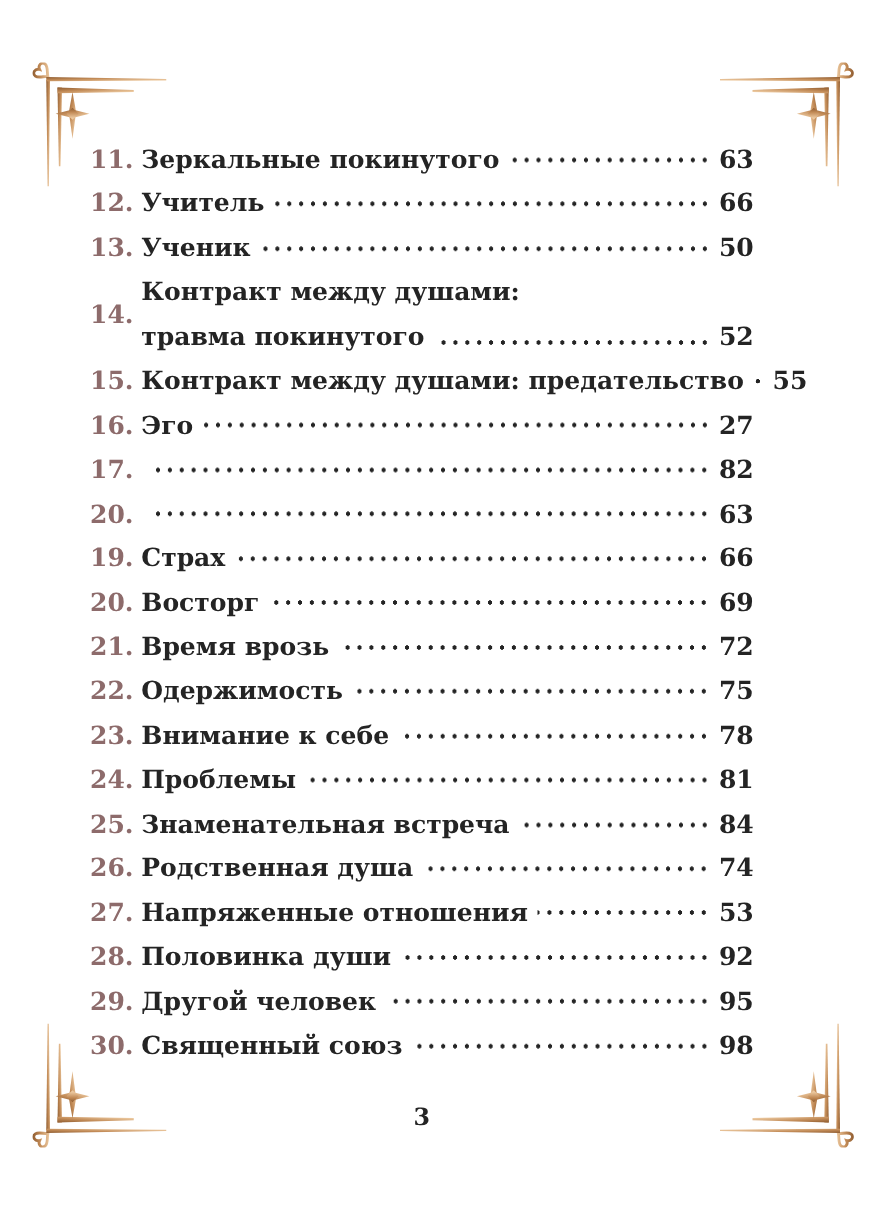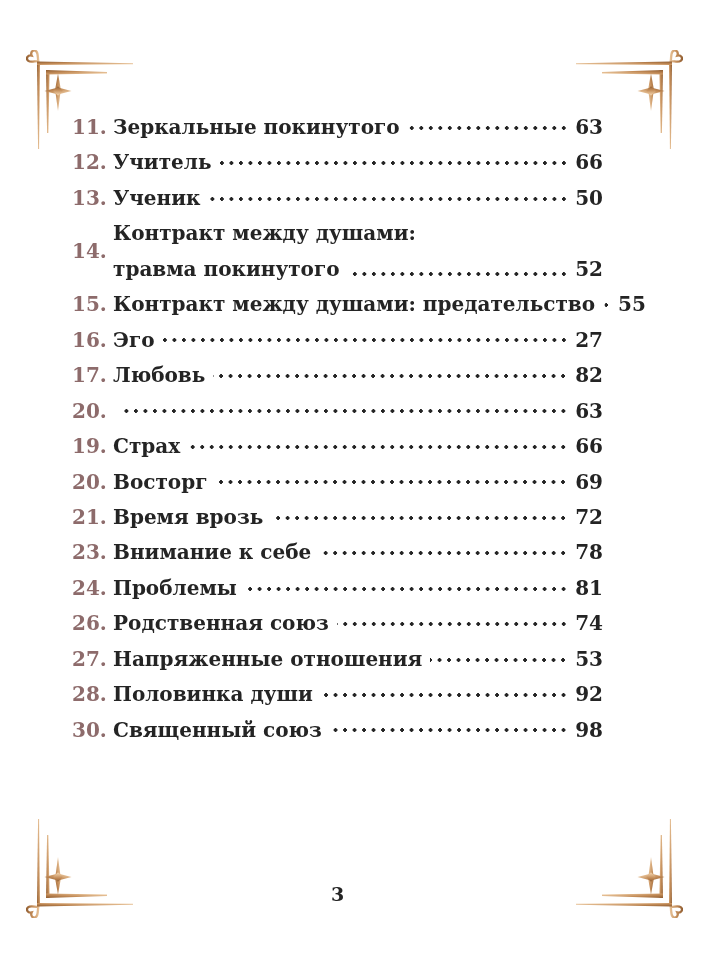--- a/index.html
+++ b/index.html
@@ -138,21 +138,20 @@
         <span class="pg">55</span>
       </div>
       <div class="row">
         <span class="num">16.</span>
         <span class="title">Эго</span>
         <span class="leader"></span>
         <span class="pg">27</span>
       </div>
       <div class="row">
         <span class="num">17.</span>
-        <span class="title">Любовь</span>
         <span class="leader"></span>
         <span class="pg">82</span>
       </div>
       <div class="row">
         <span class="num">20.</span>
         <span class="leader"></span>
         <span class="pg">63</span>
       </div>
       <div class="row">
         <span class="num">19.</span>
@@ -166,50 +165,68 @@
         <span class="leader"></span>
         <span class="pg">69</span>
       </div>
       <div class="row">
         <span class="num">21.</span>
         <span class="title">Время врозь</span>
         <span class="leader"></span>
         <span class="pg">72</span>
       </div>
       <div class="row">
+        <span class="num">22.</span>
+        <span class="title">Одержимость</span>
+        <span class="leader"></span>
+        <span class="pg">75</span>
+      </div>
+      <div class="row">
         <span class="num">23.</span>
         <span class="title">Внимание к себе</span>
         <span class="leader"></span>
         <span class="pg">78</span>
       </div>
       <div class="row">
         <span class="num">24.</span>
         <span class="title">Проблемы</span>
         <span class="leader"></span>
         <span class="pg">81</span>
       </div>
       <div class="row">
+        <span class="num">25.</span>
+        <span class="title">Знаменательная встреча</span>
+        <span class="leader"></span>
+        <span class="pg">84</span>
+      </div>
+      <div class="row">
         <span class="num">26.</span>
-        <span class="title">Родственная союз</span>
+        <span class="title">Родственная душа</span>
         <span class="leader"></span>
         <span class="pg">74</span>
       </div>
       <div class="row">
         <span class="num">27.</span>
         <span class="title">Напряженные отношения</span>
         <span class="leader"></span>
         <span class="pg">53</span>
       </div>
       <div class="row">
         <span class="num">28.</span>
         <span class="title">Половинка души</span>
         <span class="leader"></span>
         <span class="pg">92</span>
       </div>
       <div class="row">
+        <span class="num">29.</span>
+        <span class="title">Другой человек</span>
+        <span class="leader"></span>
+        <span class="pg">95</span>
+      </div>
+      <div class="row">
         <span class="num">30.</span>
         <span class="title">Священный союз</span>
         <span class="leader"></span>
         <span class="pg">98</span>
       </div>
     </div>
 
   <div class="folio">3</div>
 
 </div>

